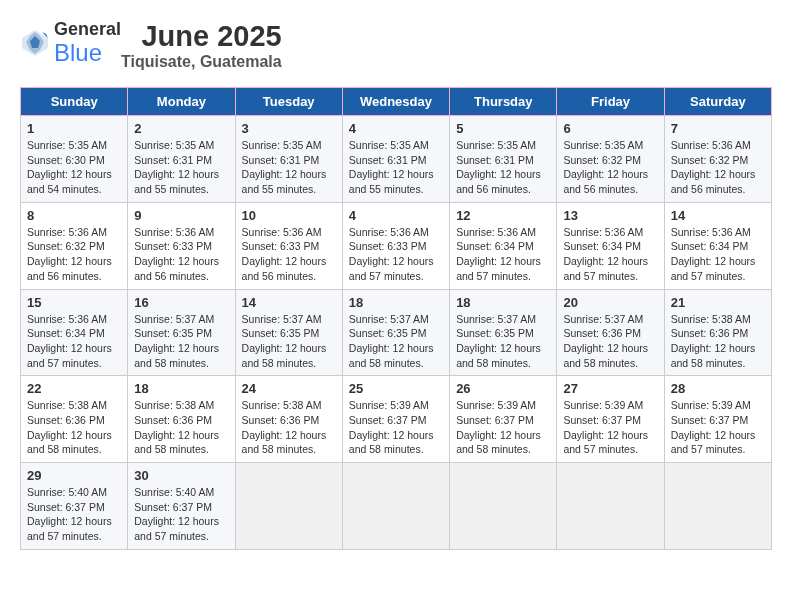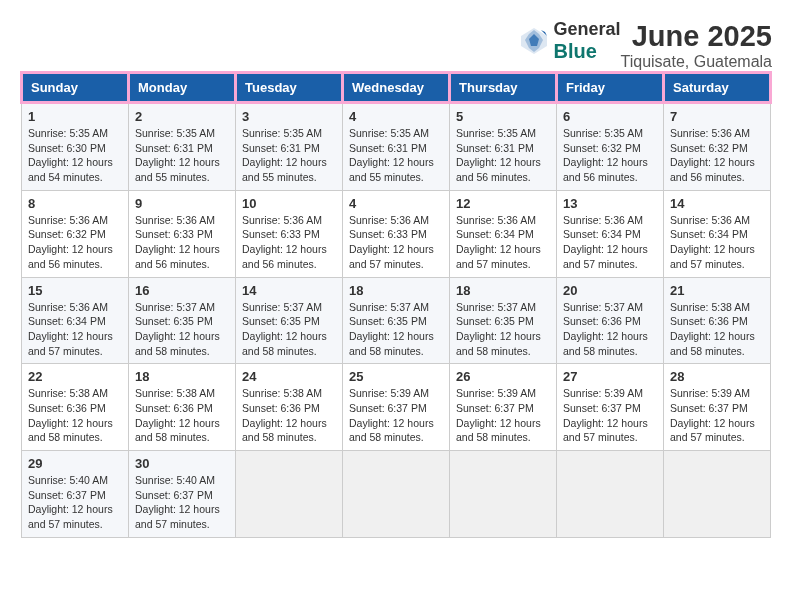--- a/index.html
+++ b/index.html
@@ -5,73 +5,74 @@
     * { box-sizing: border-box; margin: 0; padding: 0; }
     body {
       font-family: Arial, sans-serif;
       background: #fff;
       width: 792px;
       min-height: 612px;
       padding: 20px;
     }
     .header {
       display: flex;
-      justify-content: flex-end;
+      justify-content: flex-start;
       align-items: flex-start;
+      margin-bottom: 16px;
     }
     .logo {
       display: flex;
       align-items: center;
     }
     .logo-text {
       display: flex;
       flex-direction: column;
       line-height: 1.1;
     }
     .logo-general {
       font-size: 18px;
       font-weight: bold;
       color: #333;
     }
     .logo-blue {
-      font-size: 20px;
-      font-weight: bold;
-      color: #0f766e;
+      font-size: 24px;
+      font-weight: normal;
+      color: #3b82f6;
     }
     .logo-icon {
       width: 30px;
       height: 30px;
       margin-right: 4px;
     }
     .title-block {
       text-align: right;
     }
     .title-block h1 {
       font-size: 29px;
       font-weight: bold;
       color: #333;
     }
     .title-block h2 {
       font-size: 16px;
-      font-weight: normal;
+      font-weight: bold;
       color: #555;
     }
     .calendar {
       width: 100%;
       border-collapse: collapse;
       font-size: 11px;
     }
     .calendar thead tr th {
       background-color: #1a5fa8;
       color: #fff;
-      text-align: left;
-      padding: 6px 8px;
+      text-align: center;
+      padding: 6px 0;
       font-size: 13px;
       font-weight: bold;
-      border: 3px solid #f9a8d4;
+      border: 1px solid #f9a8d4;
     }
     .calendar tbody tr td {
       border: 1px solid #ccc;
       vertical-align: top;
       padding: 5px 6px;
       width: 107px;
       min-height: 80px;
       background: #fff;
     }
     .calendar tbody tr:nth-child(odd) td {

